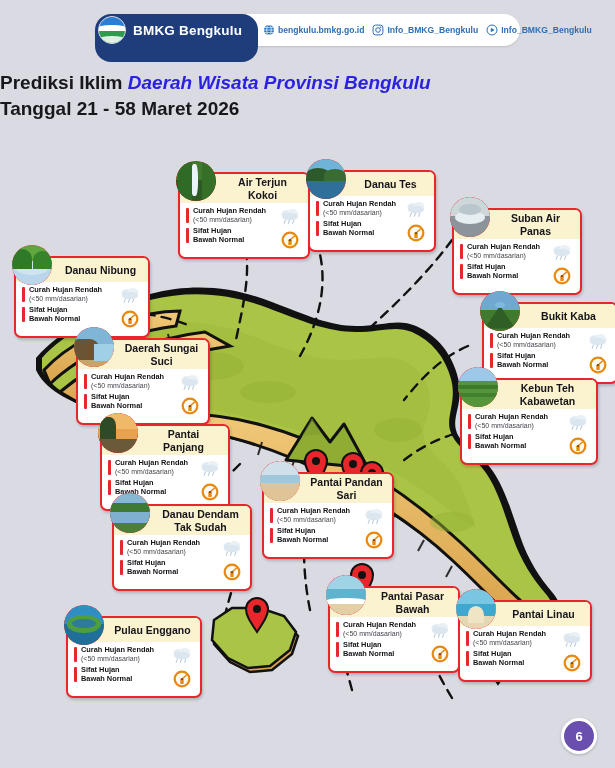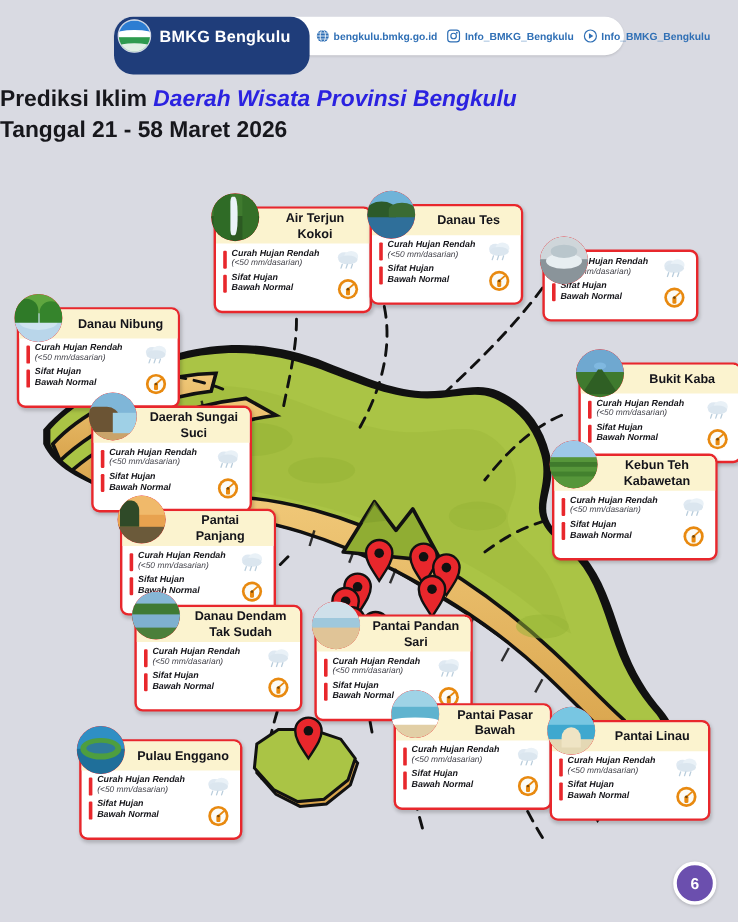--- a/index.html
+++ b/index.html
@@ -73,21 +73,21 @@
   .card-title{
     font-size:10.5px;font-weight:bold;color:#14141a;
     text-align:center;line-height:12.5px;width:100%;
     padding-left:4px;
   }
   .card-body{
     padding:4px 5px 4px 6px;position:relative;
     display:flex;align-items:stretch;
   }
   .rows{flex:1 1 auto;}
-  .row{display:flex;align-items:flex-end;gap:4px;margin-bottom:3px;font-style:italic;}
+  .row{display:flex;align-items:flex-start;gap:4px;margin-bottom:3px;}
   .row:last-child{margin-bottom:0;}
   .tick{width:3px;min-height:15px;background:#e8272c;border-radius:1px;flex:0 0 auto;margin-top:1px;}
   .row-txt{line-height:8.6px;}
   .r1{font-size:7.4px;font-weight:bold;color:#131318;display:block;}
   .r2{font-size:7px;color:#45454d;display:block;}
   .icons{width:26px;flex:0 0 auto;display:flex;flex-direction:column;align-items:center;justify-content:space-around;gap:2px;}
   .ic{width:22px;height:18px;}
   .ic2{width:18px;height:18px;}
 
   
@@ -433,20 +433,23 @@
         <div class="bubble">
           <div class="ph">
             <div class="sc">
               <div class="sky" style="background:#cfd6da"></div>
               <div class="gnd" style="background:#8a949a"></div>
               <div class="obj" style="left:12%;top:34%;width:76%;height:34%;background:#e7eef1;border-radius:50%"></div>
               <div class="obj" style="left:22%;top:18%;width:56%;height:26%;background:#b9c6cc;border-radius:50%"></div>
             </div>
           </div>
         </div>
+        <div class="card-title-bar">
+          <div class="card-title">Suban Air Panas</div>
+        </div>
         <div class="card-body">
           <div class="rows">
             <div class="row">
               <span class="tick"></span>
               <span class="row-txt">
                 <span class="r1">Curah Hujan Rendah</span>
                 <span class="r2">(&lt;50 mm/dasarian)</span>
               </span>
             </div>
             <div class="row">
@@ -785,21 +788,21 @@
             <span><svg class="ic2" viewBox="0 0 32 32">
                 <circle cx="16" cy="16" r="15" fill="#e8890f"></circle>
                 <circle cx="16" cy="16" r="11" fill="#fbfbf6"></circle>
                 <path d="M16 16 L24 9" stroke="#e8890f" stroke-width="2.6" stroke-linecap="round"></path>
                 <rect x="13" y="15" width="6" height="10" rx="1.6" fill="#e8890f"></rect>
                 <circle cx="16" cy="16" r="2" fill="#7a4a06"></circle>
               </svg></span>
           </div>
         </div>
       </div>
-      <div class="card" style="left: 262px; top: 512px; width: 128px;">
+      <div class="card" style="left: 262px; top: 472px; width: 128px;">
         <div class="bubble">
           <div class="ph">
             <div class="sc">
               <div class="sky" style="background:#cfe0ea"></div>
               <div class="gnd" style="background:#ddbd8d"></div>
               <div class="obj" style="left:0;top:36%;width:100%;height:22%;background:#9fc8dc"></div>
               <div class="obj" style="left:0;top:56%;width:100%;height:44%;background:#e0c497"></div>
             </div>
           </div>
         </div>

